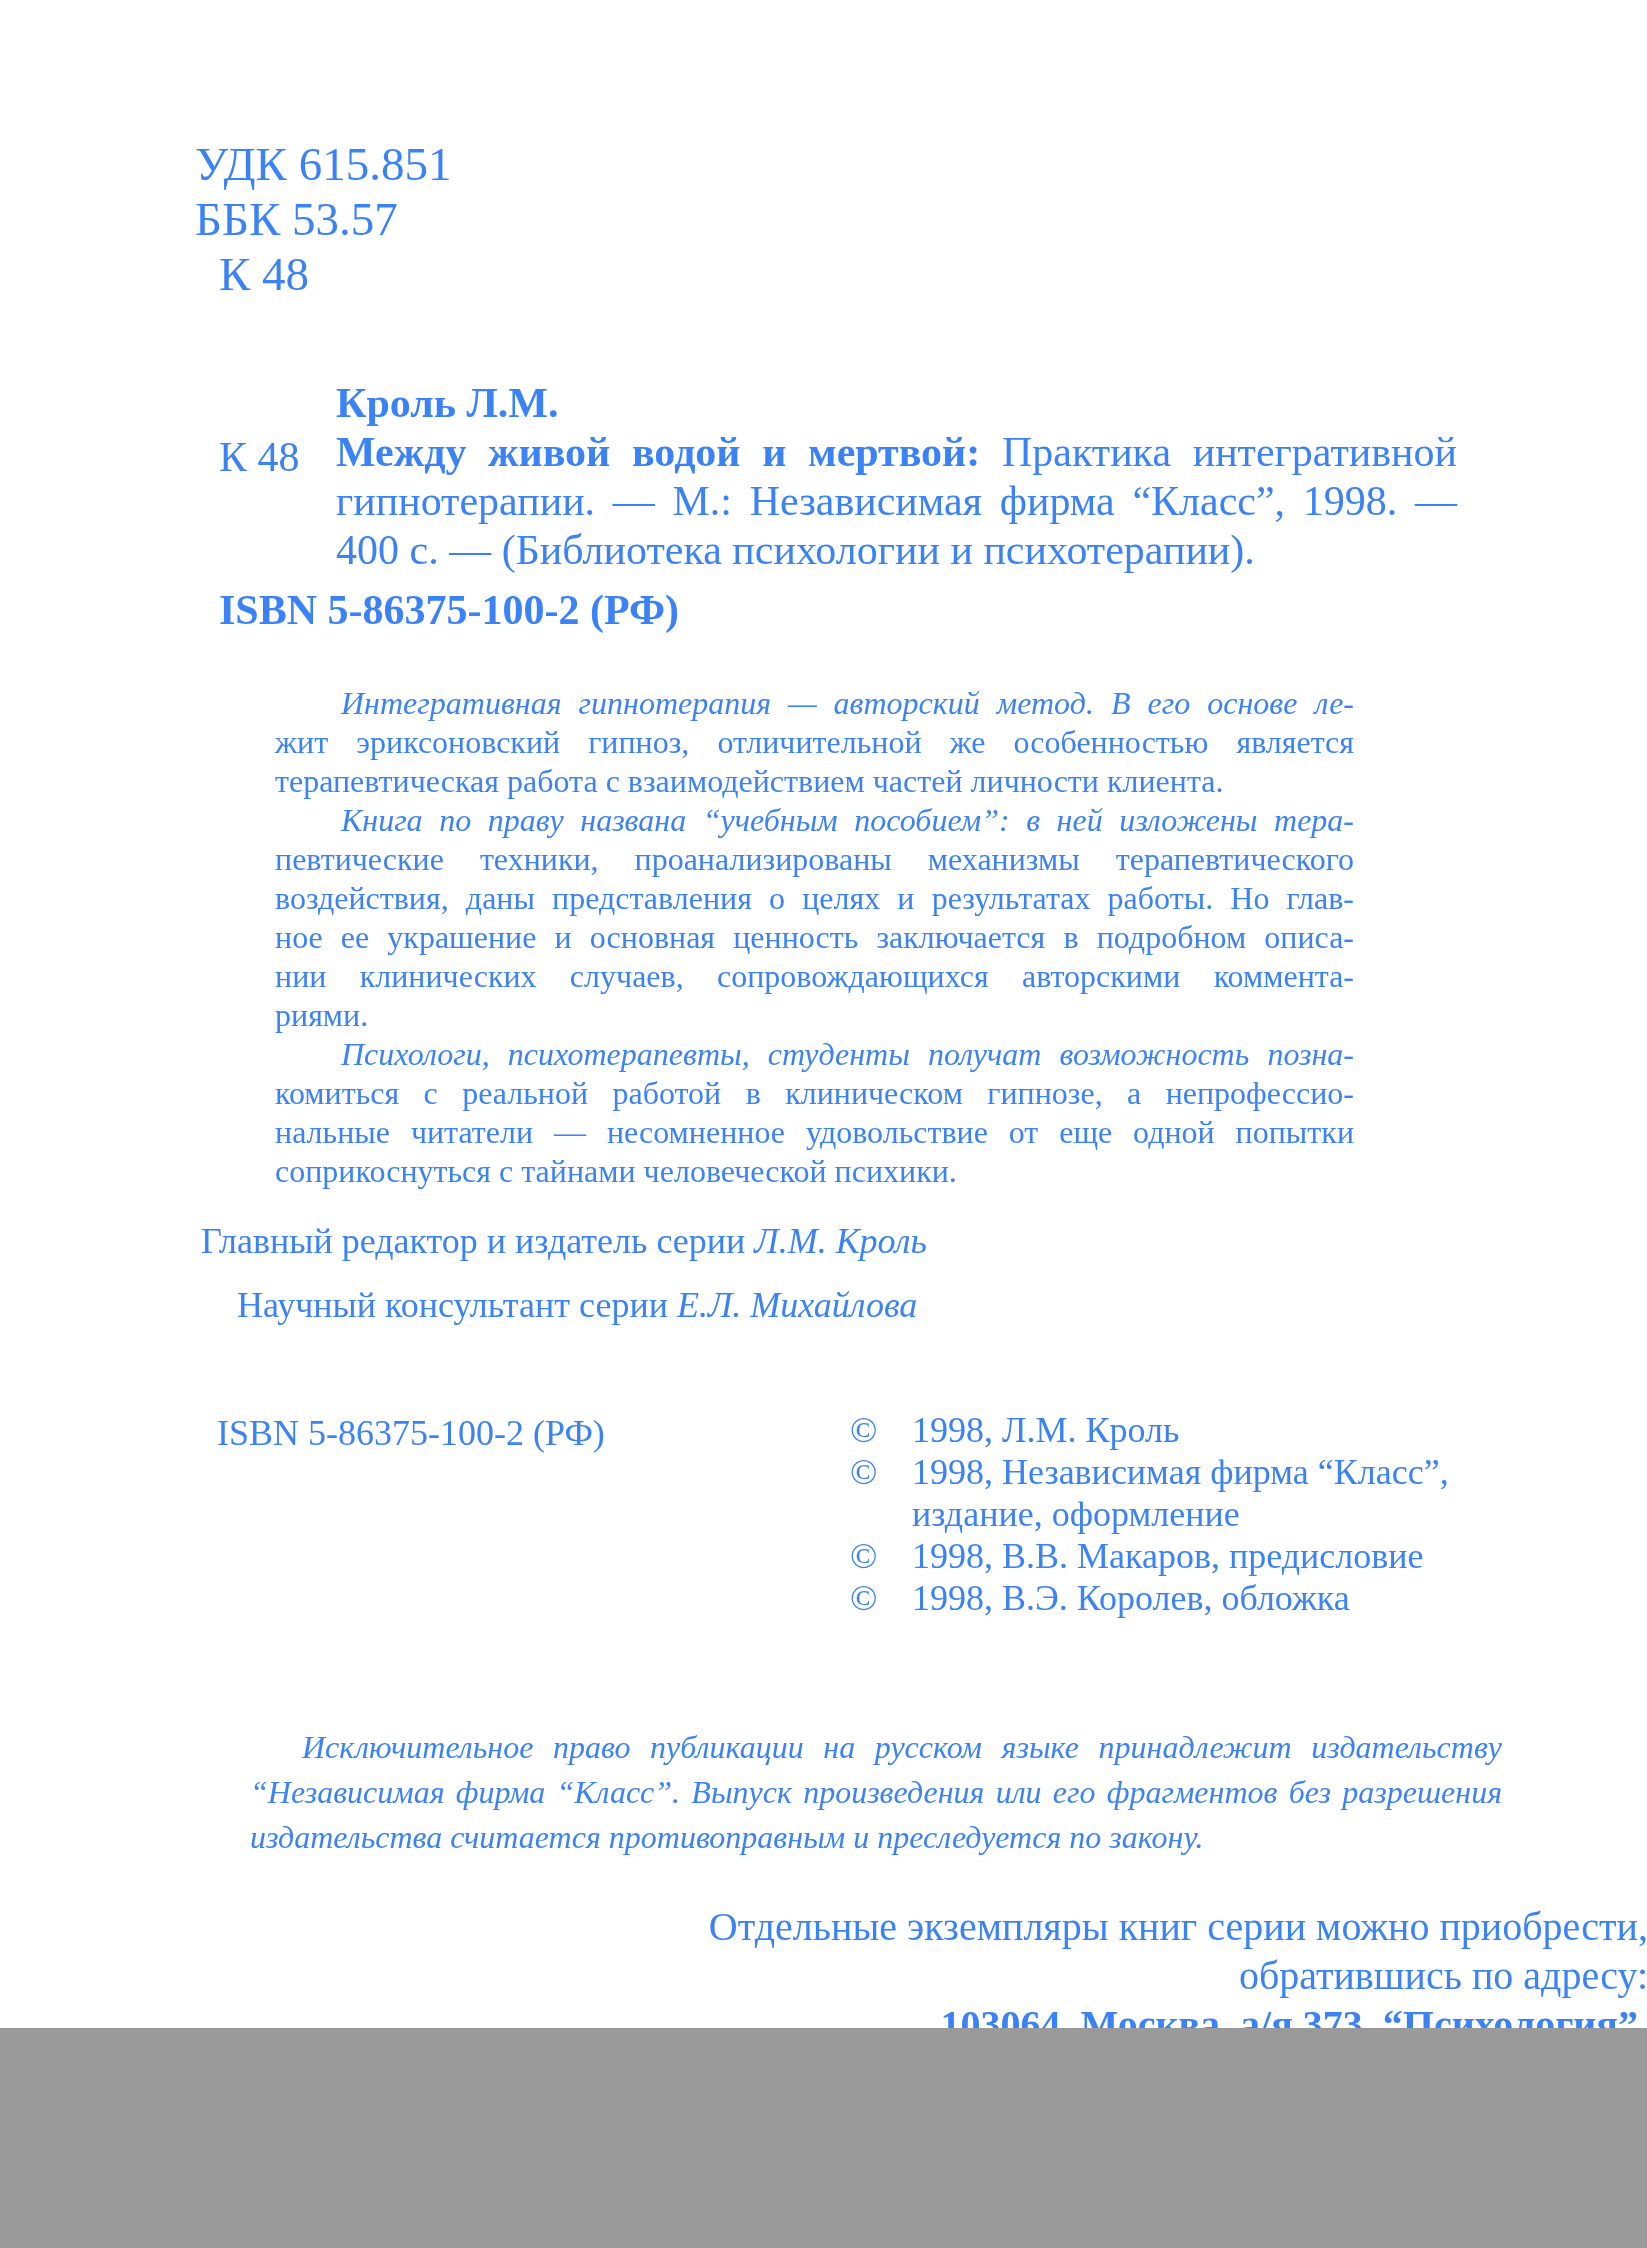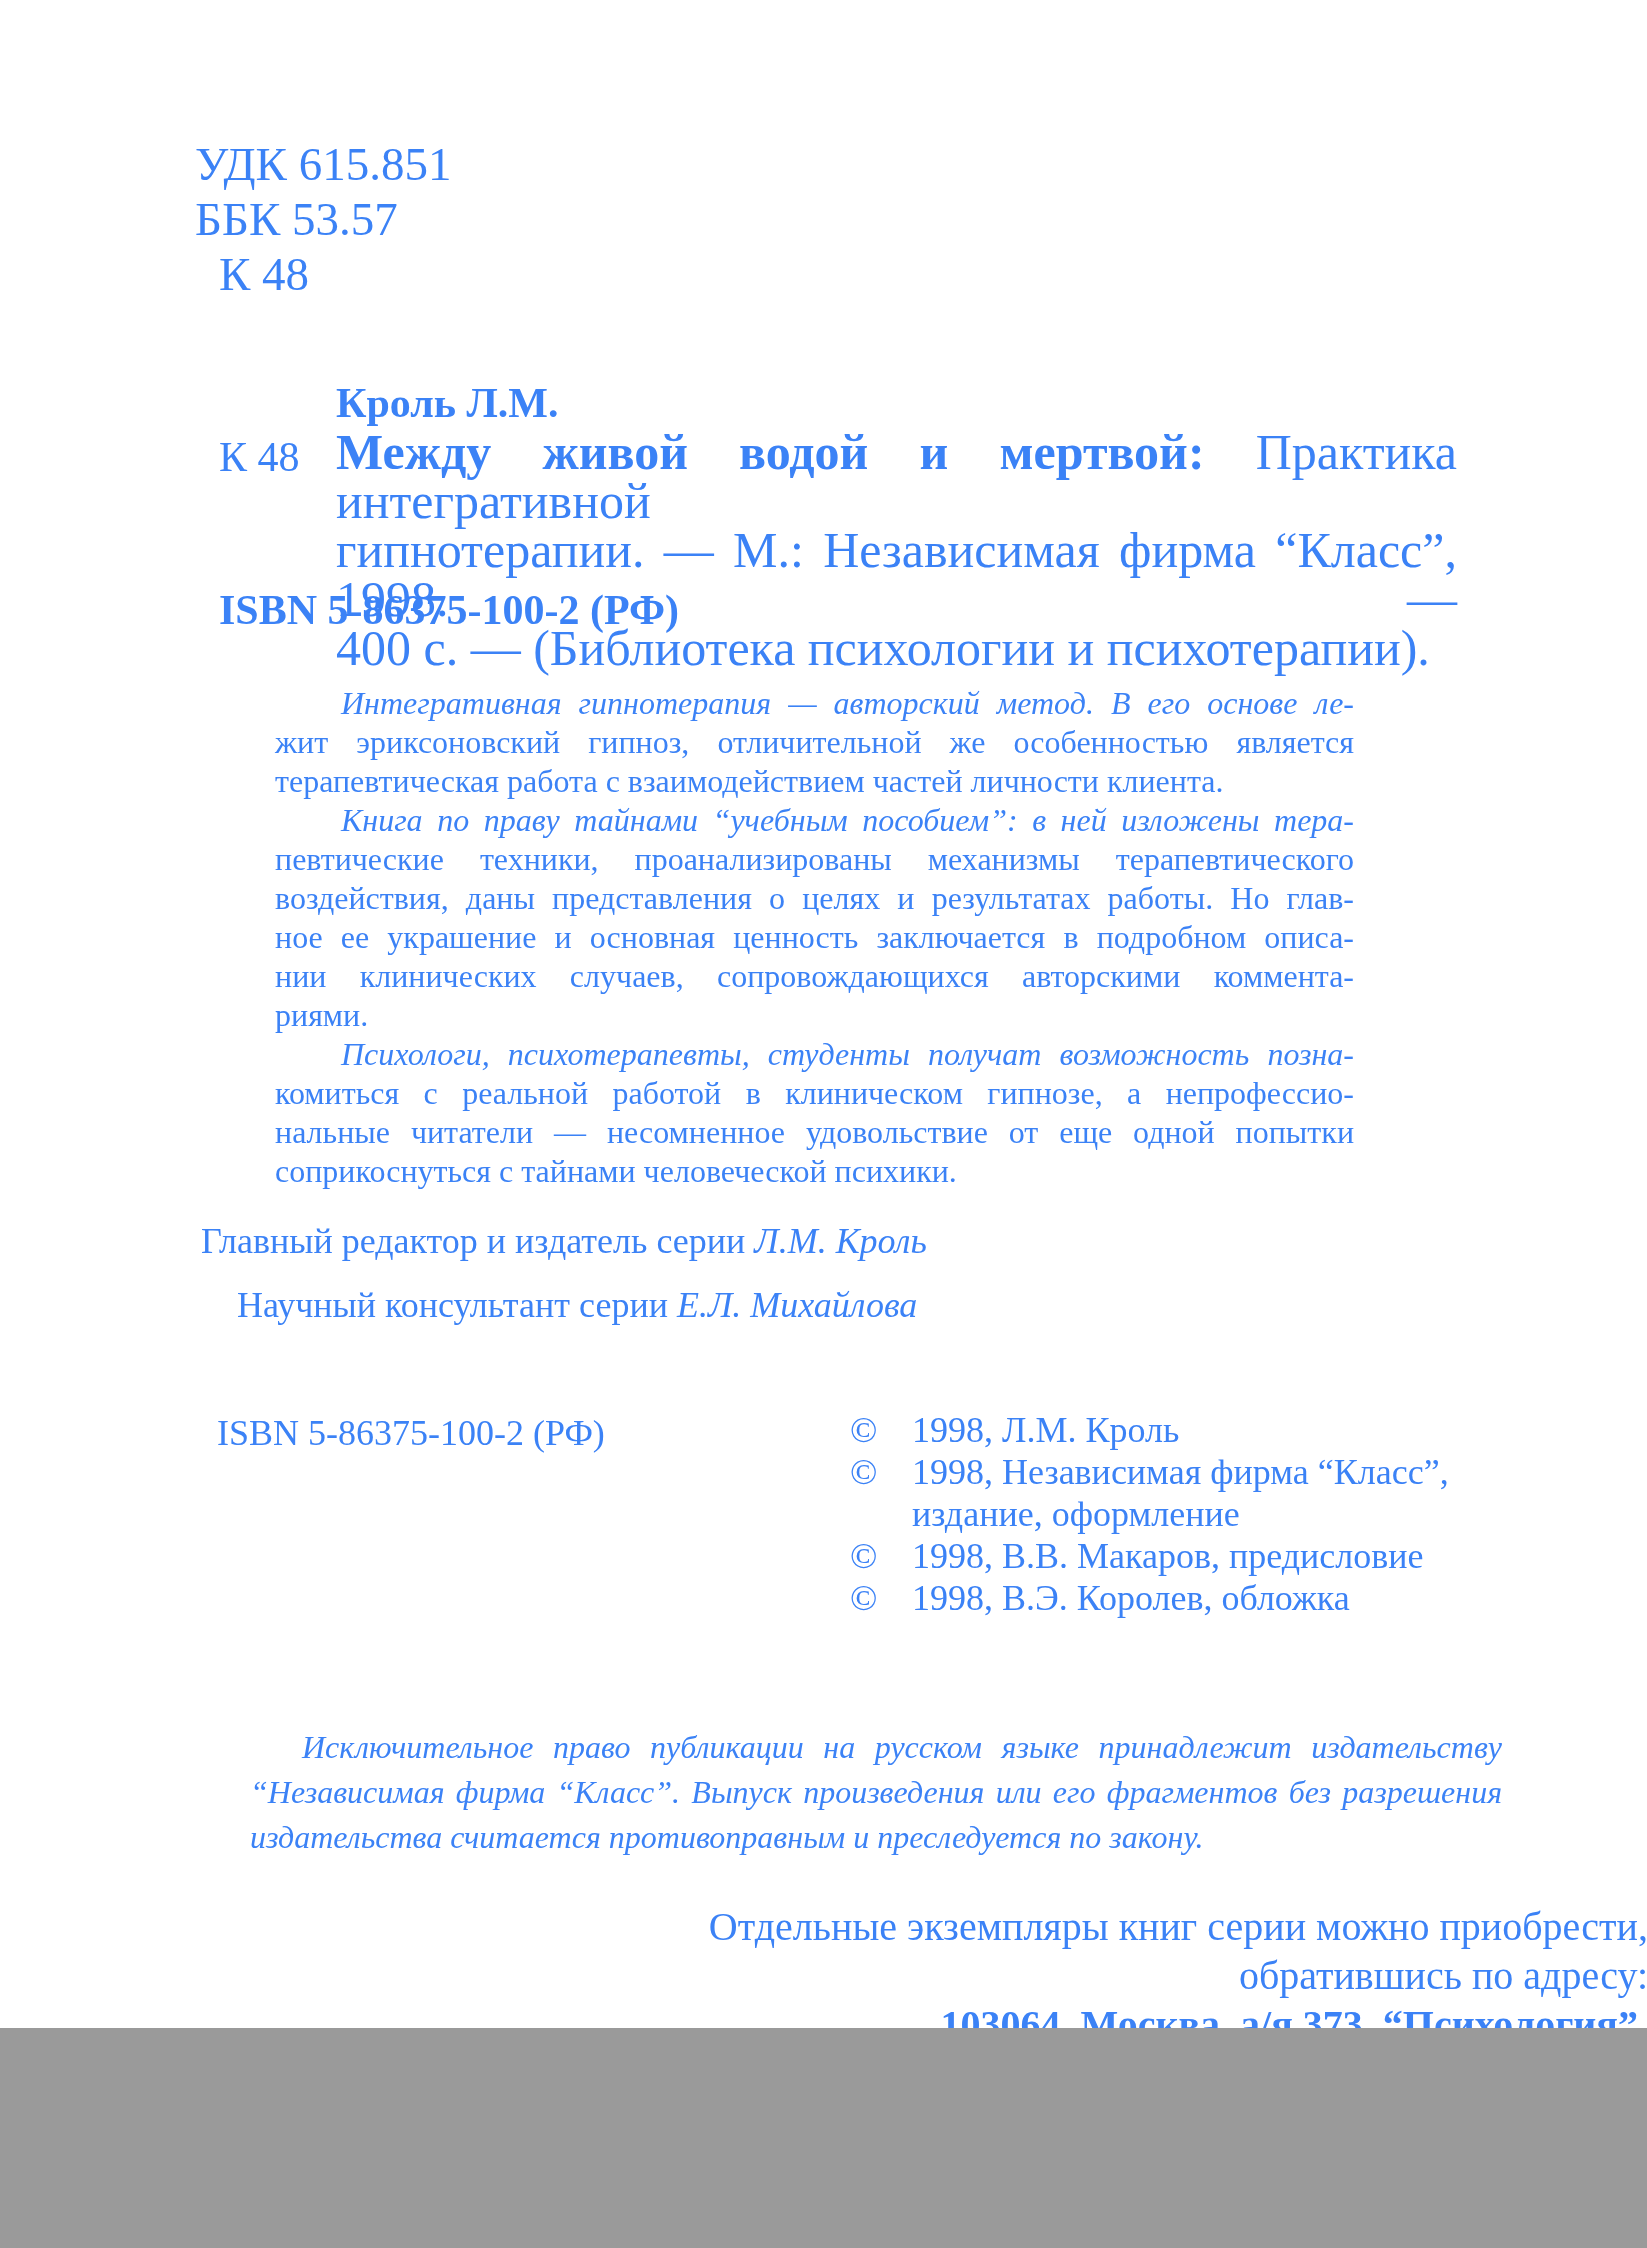--- a/index.html
+++ b/index.html
@@ -16,21 +16,21 @@
   .b{font-weight:bold;}
   .it{font-style:italic;}
   .just{text-align:justify;text-align-last:justify;}
 
   
   .code-line{font-size:47px;line-height:55px;white-space:nowrap;}
 
   
   .author{left:336px;top:379px;font-size:42px;font-weight:bold;white-space:nowrap;text-align:center;}
   .entry-code{left:219px;top:433px;font-size:42px;white-space:nowrap;}
-  .entry-text{left:336px;top:428px;width:1121px;font-size:50px;line-height:49px;}
+  .entry-text{left:336px;top:428px;width:1121px;font-size:42px;line-height:49px;}
   .isbn-top{left:219px;top:586px;font-size:42px;font-weight:bold;white-space:nowrap;}
 
   
   .annotation{left:275px;top:684px;width:1079px;font-size:32px;line-height:39px;}
   .indent{padding-left:66px;font-style:italic;}
 
   
   .staff-line{left:201px;font-size:36px;white-space:nowrap;}
 
   
@@ -63,21 +63,21 @@
     <div class="just"><span class="b">Между живой водой и мертвой:</span> <span>Практика интегративной</span></div>
     <div class="just">гипнотерапии. — М.: Независимая фирма “Класс”, 1998. —</div>
     <div>400 с. — (Библиотека психологии и психотерапии).</div>
   </div>
   <div class="abs isbn-top">ISBN 5-86375-100-2 (РФ)</div>
 
   <div class="abs annotation">
     <div class="just indent">Интегративная гипнотерапия — авторский метод. В его основе ле-</div>
     <div class="just">жит эриксоновский гипноз, отличительной же особенностью является</div>
     <div>терапевтическая работа с взаимодействием частей личности клиента.</div>
-    <div class="just indent">Книга по праву тайнами “учебным пособием”: в ней изложены тера-</div>
+    <div class="just indent">Книга по праву названа “учебным пособием”: в ней изложены тера-</div>
     <div class="just">певтические техники, проанализированы механизмы терапевтического</div>
     <div class="just">воздействия, даны представления о целях и результатах работы. Но глав-</div>
     <div class="just">ное ее украшение и основная ценность заключается в подробном описа-</div>
     <div class="just">нии клинических случаев, сопровождающихся авторскими коммента-</div>
     <div>риями.</div>
     <div class="just indent">Психологи, психотерапевты, студенты получат возможность позна-</div>
     <div class="just">комиться с реальной работой в клиническом гипнозе, а непрофессио-</div>
     <div class="just">нальные читатели — несомненное удовольствие от еще одной попытки</div>
     <div>соприкоснуться с тайнами человеческой психики.</div>
   </div>

